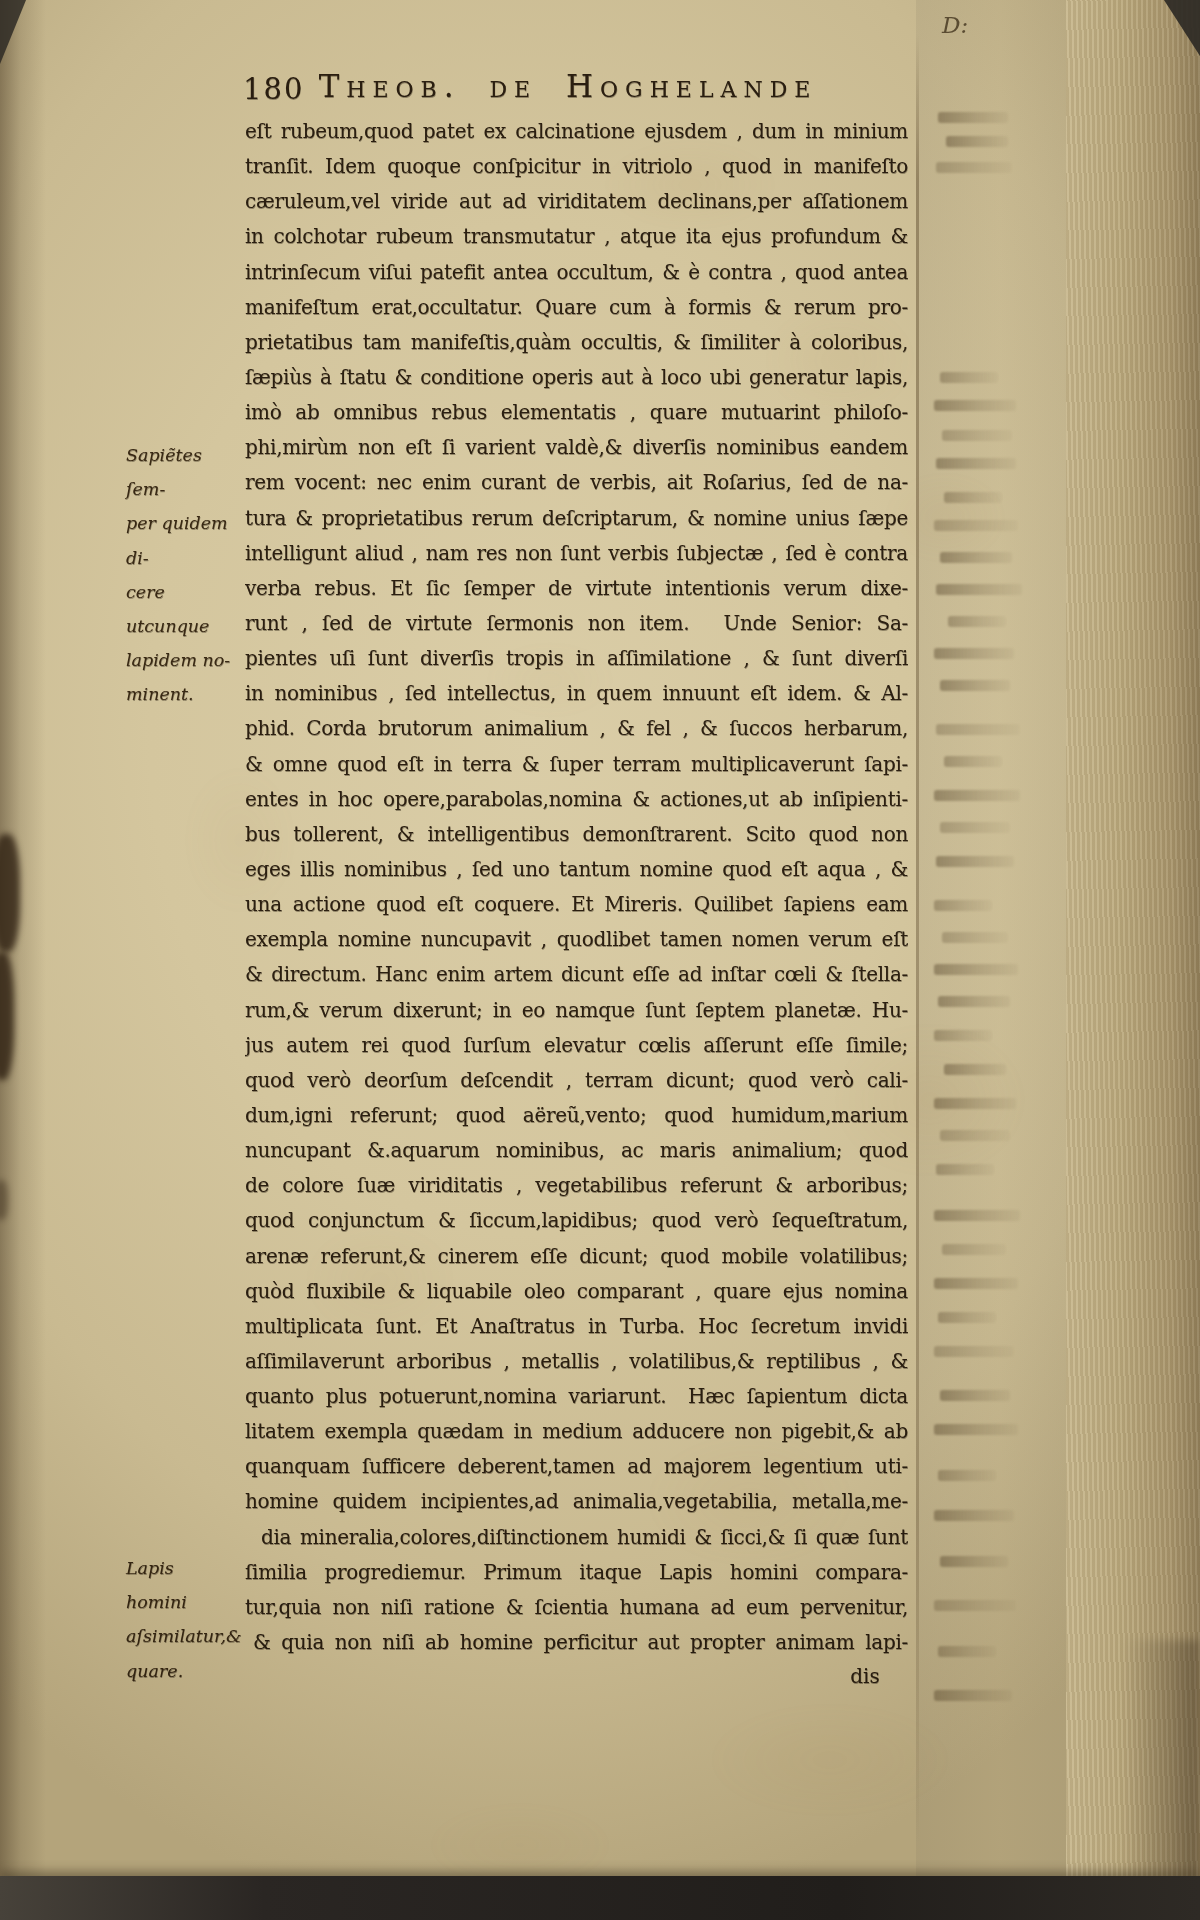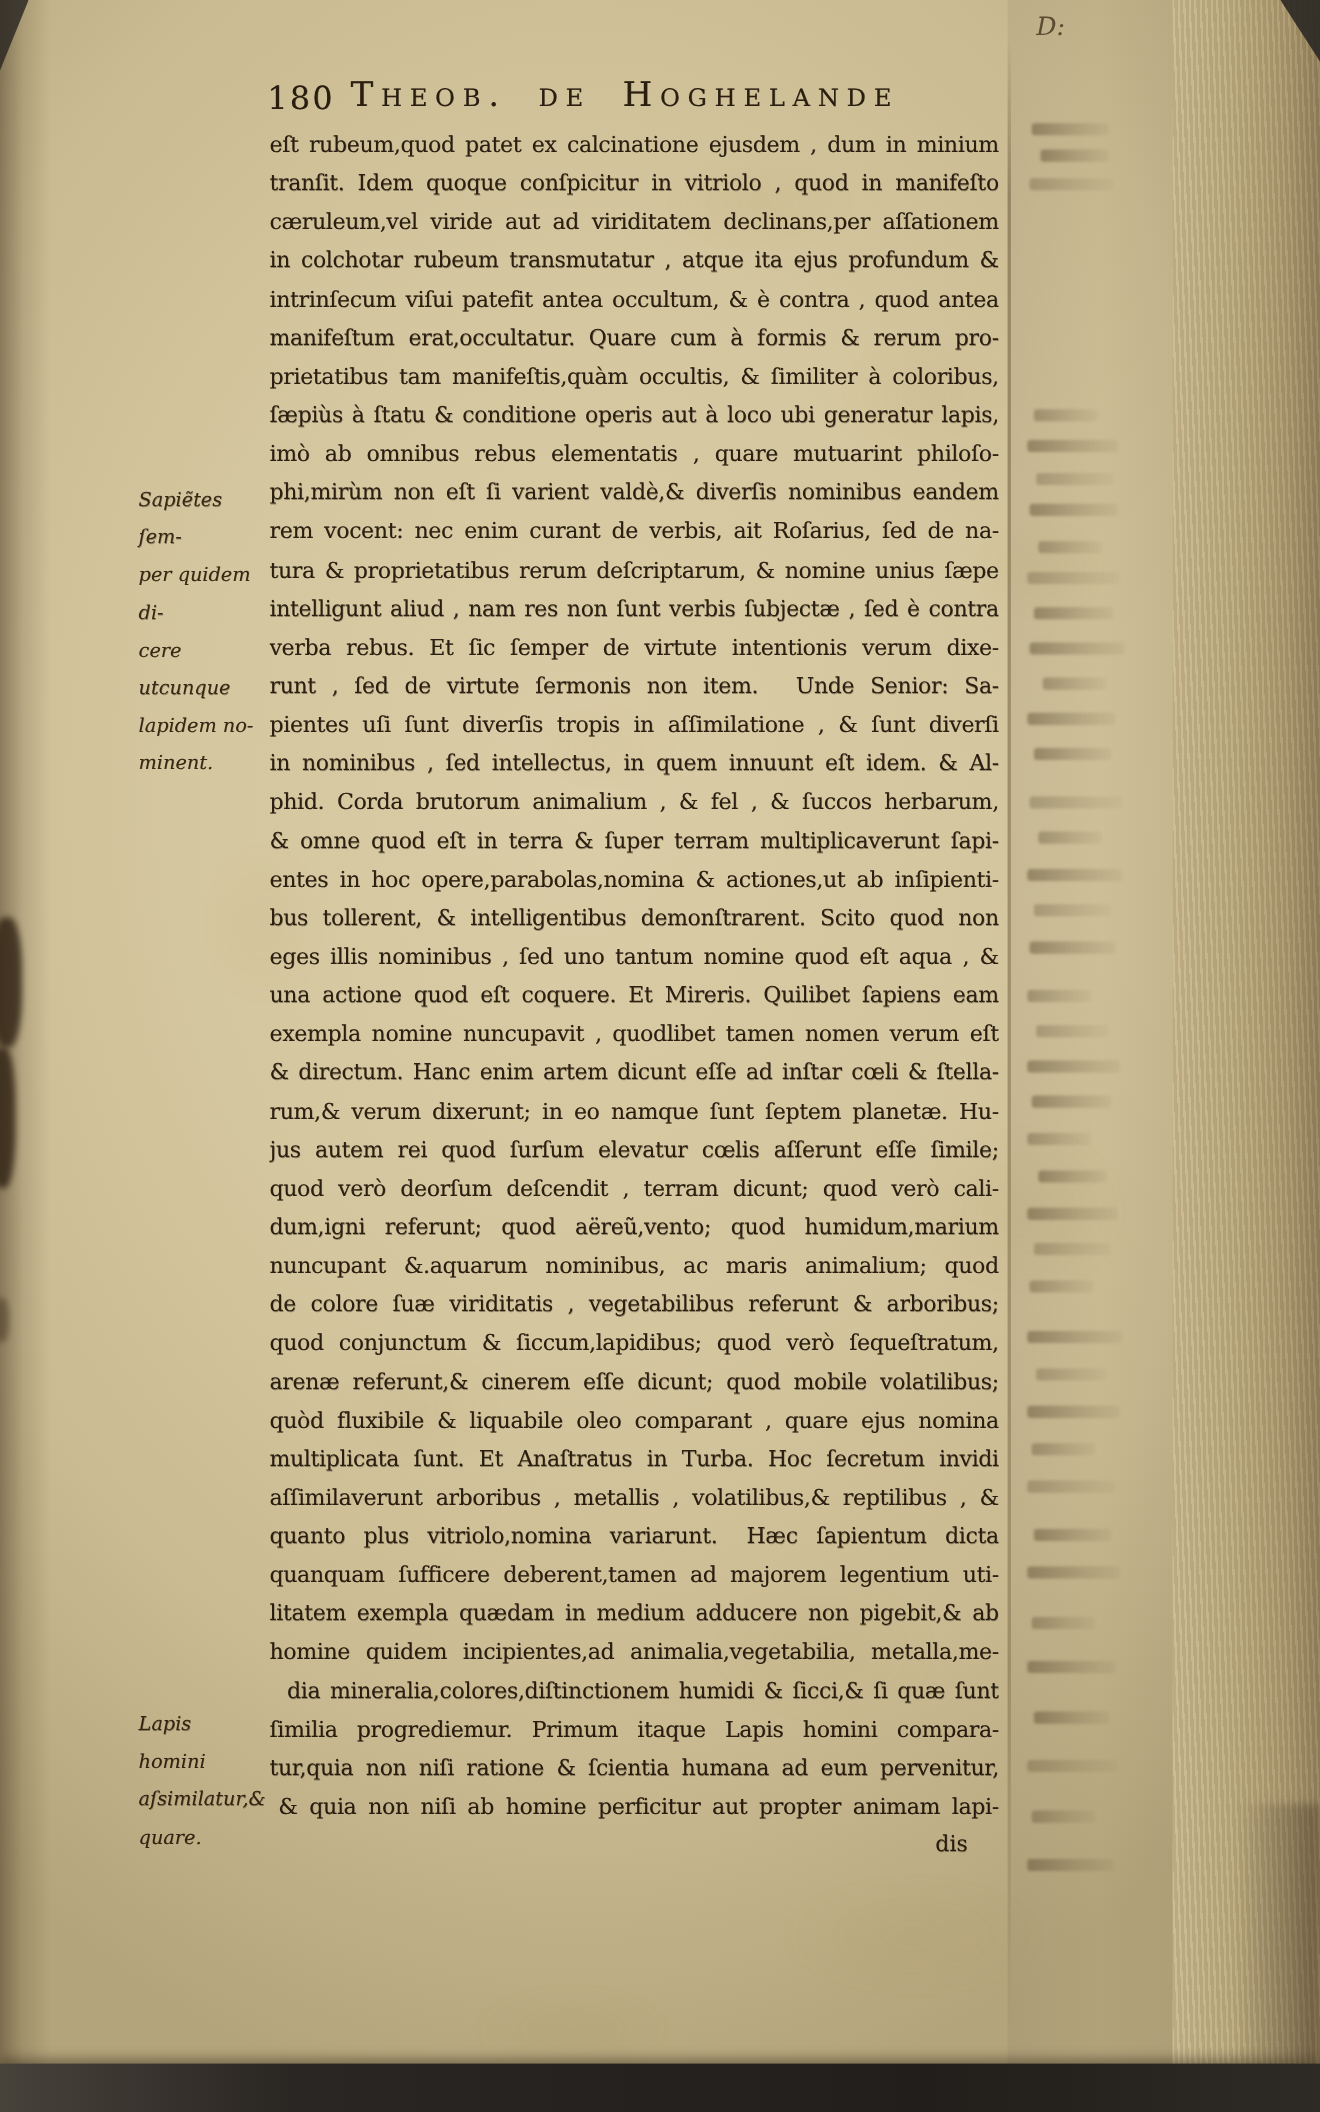--- a/index.html
+++ b/index.html
@@ -163,23 +163,23 @@
         <div class="body-line">jus autem rei quod ſurſum elevatur cœlis aſſerunt eſſe ſimile;</div>
         <div class="body-line">quod verò deorſum deſcendit , terram dicunt; quod verò cali-</div>
         <div class="body-line">dum,igni referunt; quod aëreũ,vento; quod humidum,marium</div>
         <div class="body-line">nuncupant &amp;.aquarum nominibus, ac maris animalium; quod</div>
         <div class="body-line">de colore ſuæ viriditatis , vegetabilibus referunt &amp; arboribus;</div>
         <div class="body-line">quod conjunctum &amp; ſiccum,lapidibus; quod verò ſequeſtratum,</div>
         <div class="body-line">arenæ referunt,&amp; cinerem eſſe dicunt; quod mobile volatilibus;</div>
         <div class="body-line">quòd fluxibile &amp; liquabile oleo comparant , quare ejus nomina</div>
         <div class="body-line">multiplicata ſunt. Et Anaſtratus in Turba. Hoc ſecretum invidi</div>
         <div class="body-line">aſſimilaverunt arboribus , metallis , volatilibus,&amp; reptilibus , &amp;</div>
-        <div class="body-line">quanto plus vitriolo,nomina variarunt.  Hæc ſapientum dicta</div>
+        <div class="body-line">quanto plus potuerunt,nomina variarunt.  Hæc ſapientum dicta</div>
+        <div class="body-line">litatem exempla quædam in medium adducere non pigebit,&amp; ab</div>
         <div class="body-line">quanquam ſufficere deberent,tamen ad majorem legentium uti-</div>
-        <div class="body-line">litatem exempla quædam in medium adducere non pigebit,&amp; ab</div>
         <div class="body-line">homine quidem incipientes,ad animalia,vegetabilia, metalla,me-</div>
         <div class="body-line ind1">dia mineralia,colores,diſtinctionem humidi &amp; ſicci,&amp; ſi quæ ſunt</div>
         <div class="body-line">ſimilia progrediemur. Primum itaque Lapis homini compara-</div>
         <div class="body-line">tur,quia non niſi ratione &amp; ſcientia humana ad eum pervenitur,</div>
         <div class="body-line ind2">&amp; quia non niſi ab homine perficitur aut propter animam lapi-</div>
       </div>
 
     <div class="margin-note note-1">
       <div>Sapiẽtes ſem-</div>
       <div>per quidem di-</div>

